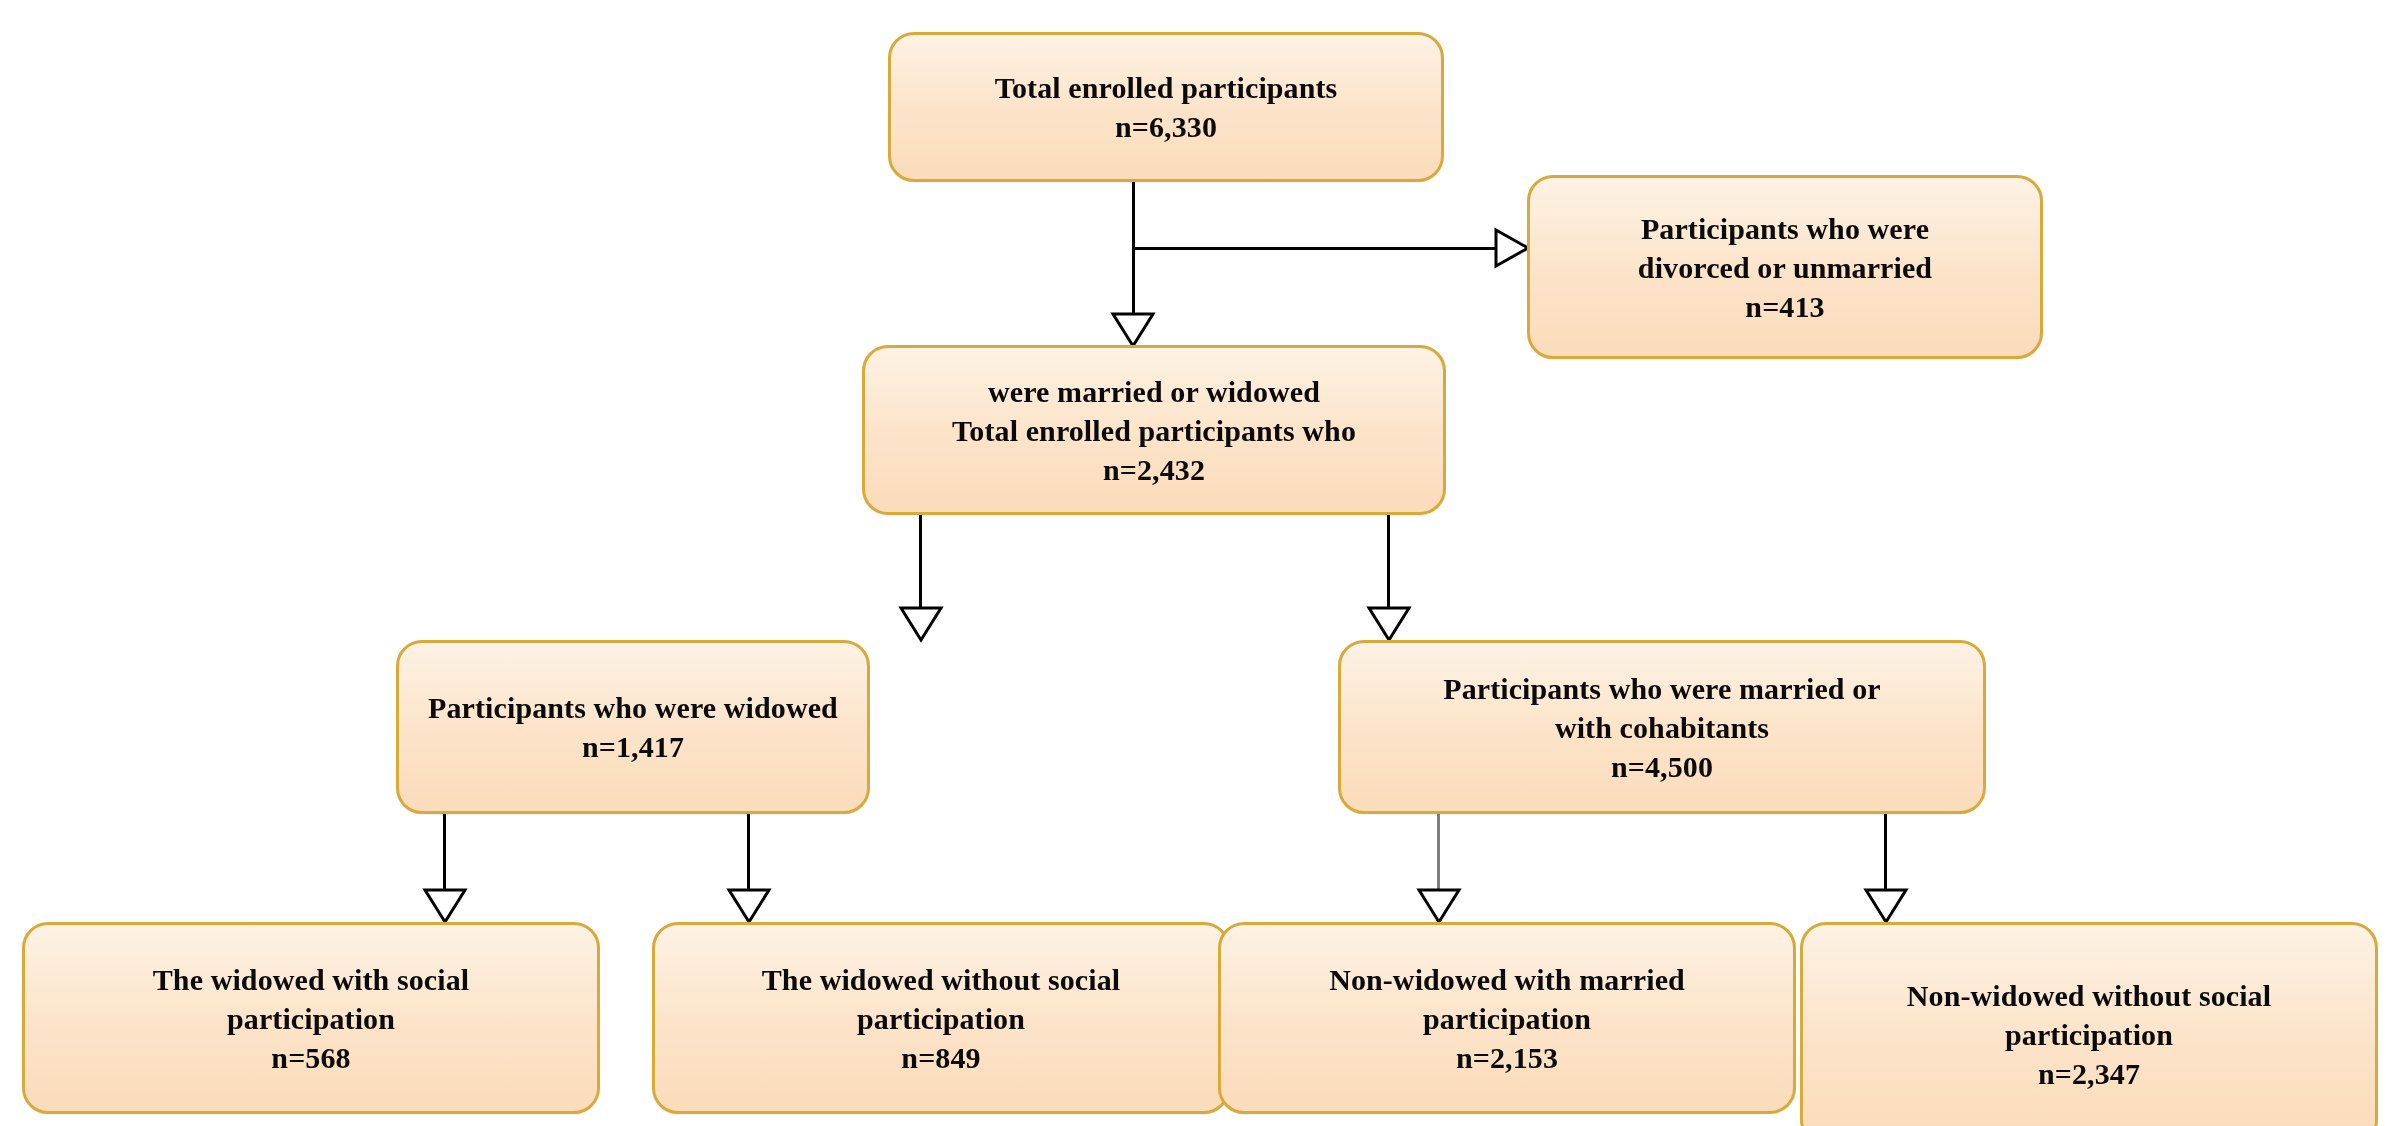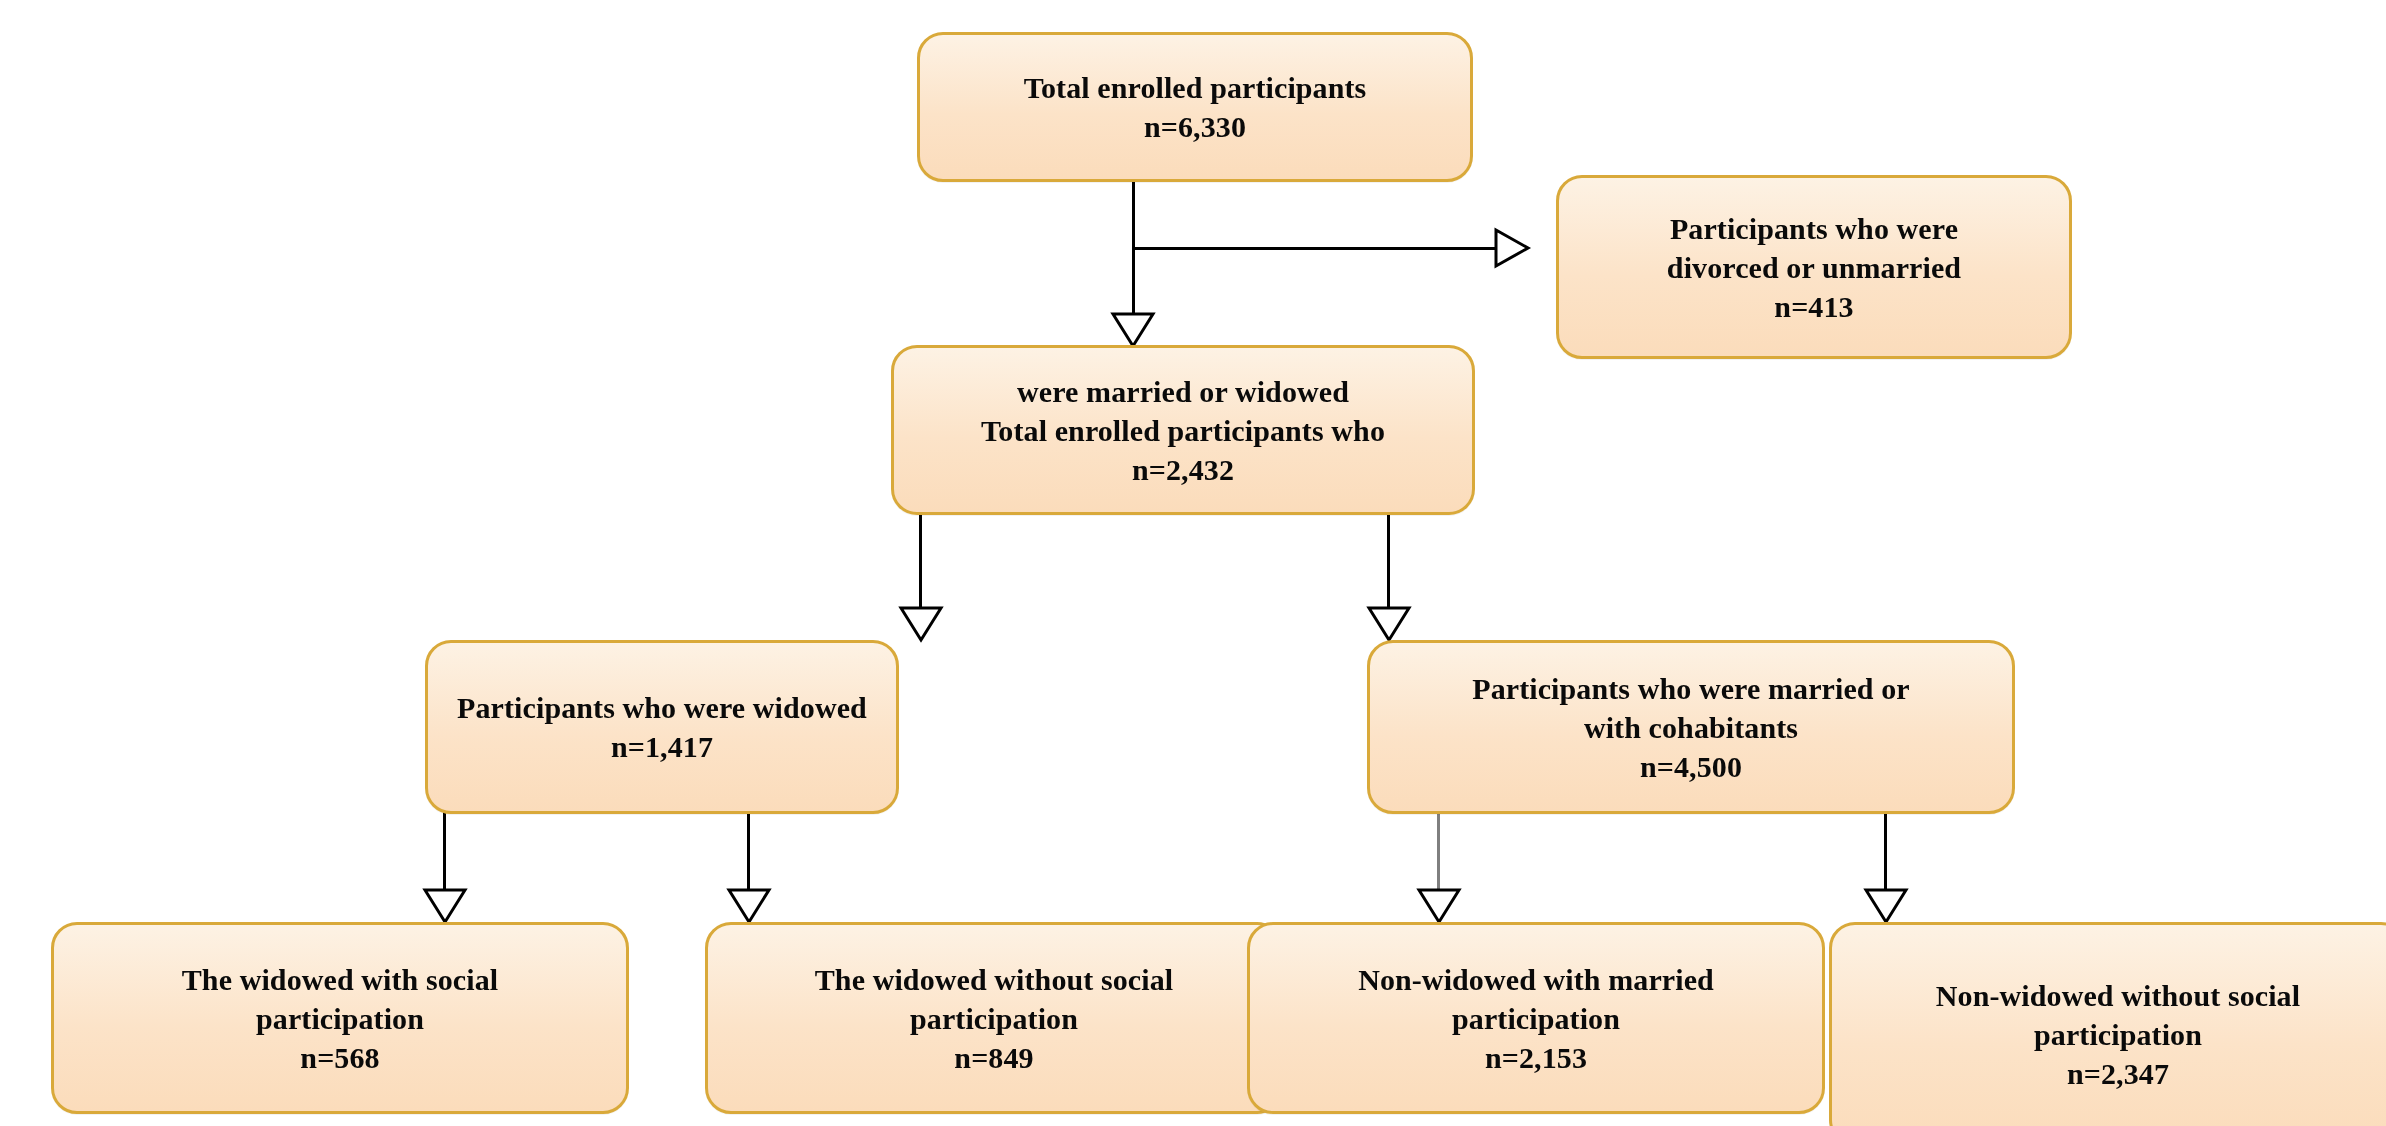--- a/index.html
+++ b/index.html
@@ -26,21 +26,20 @@
     align-items: center;
     justify-content: center;
     text-align: center;
     color: #0a0a0a;
     font-weight: bold;
     font-size: 30px;
     line-height: 1.30;
     letter-spacing: 0.1px;
     padding: 4px 14px;
     box-shadow: 0 1px 0 rgba(0,0,0,0.05);
-    margin-left: 29px;
   }
   .node .txt { display: block; width: 100%; }
   .node .ln { display: block; white-space: nowrap; }
 
   
   .vline {
     position: absolute;
     width: 3px;
     background: #000000;
   }
@@ -136,21 +135,21 @@
   </div>
 
   <div class="node" style="left:22px; top:922px; width:578px; height:192px;">
     <span class="txt">
       <span class="ln">The widowed with social</span>
       <span class="ln">participation</span>
       <span class="ln">n=568</span>
     </span>
   </div>
 
-  <div class="node" style="left:676px; top:922px; width:578px; height:192px;">
+  <div class="node" style="left:652px; top:922px; width:578px; height:192px;">
     <span class="txt">
       <span class="ln">The widowed without social</span>
       <span class="ln">participation</span>
       <span class="ln">n=849</span>
     </span>
   </div>
 
   <div class="node" style="left:1218px; top:922px; width:578px; height:192px;">
     <span class="txt">
       <span class="ln">Non-widowed with married</span>

